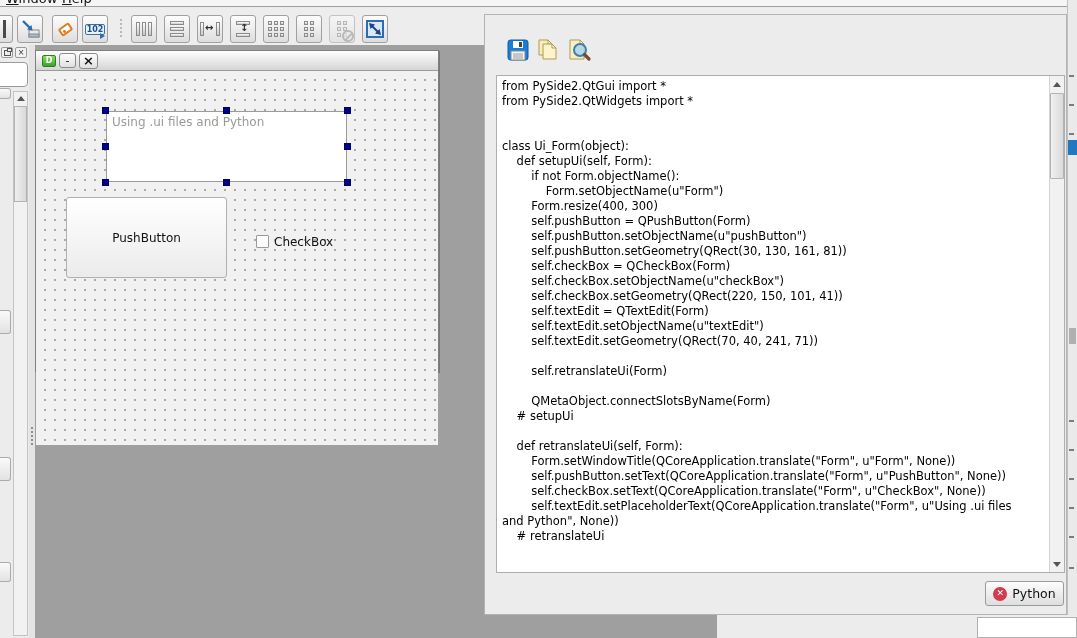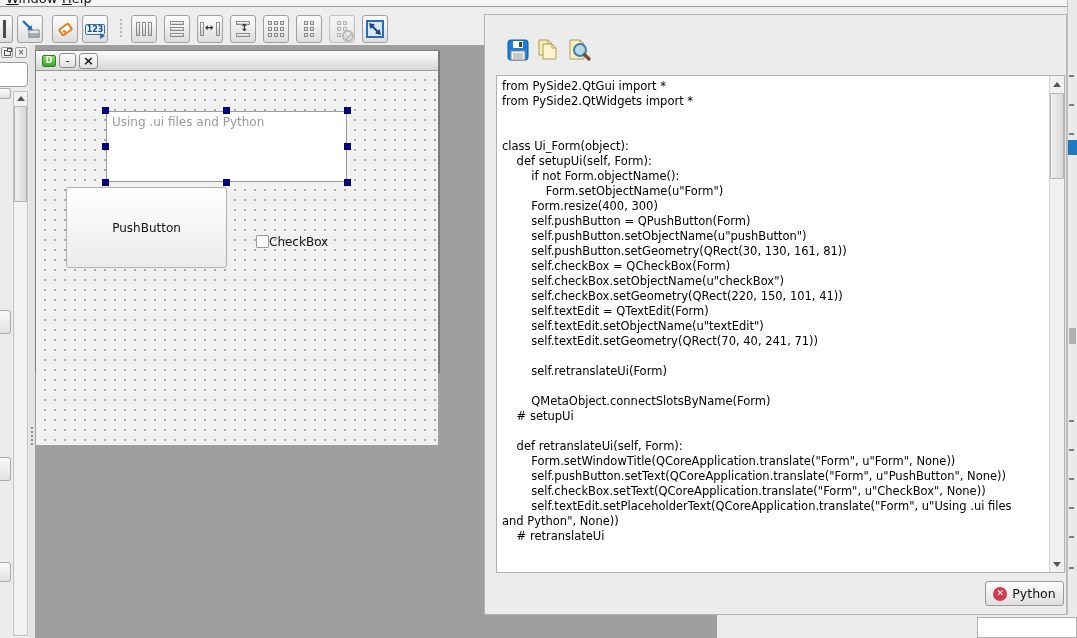--- a/index.html
+++ b/index.html
@@ -82,27 +82,27 @@
     background:linear-gradient(#fdfdfd,#e0e0e0); display:flex; align-items:center; justify-content:center;
     font-size:11px; line-height:1; color:#111; }
   .fbtn.close { width:19px; height:16px; font-weight:900; font-size:13px; }
   .fcontent { position:relative; width:402px; height:374px; background-color:#f1f1f1;
     background-image:radial-gradient(circle,#a9a9a9 1px, transparent 1.3px);
     background-size:10px 10px; background-position:4px 4px; overflow:hidden; }
   .te { position:absolute; left:70px; top:40px; width:241px; height:71px;
     background:#fff; border:1px solid #9a9a9a; }
   .te .ph { position:absolute; left:5px; top:3px; font-size:12px; color:#9a9a9a; }
   .hd { position:absolute; width:7px; height:7px; background:#00008b; border:1px solid #00005e; }
-  .pbtn { position:absolute; left:30px; top:116px; width:161px; height:81px;
+  .pbtn { position:absolute; left:30px; top:126px; width:161px; height:81px;
     border:1px solid #b0b0b0; border-radius:3px; background:linear-gradient(#ffffff,#ebebeb);
     display:flex; align-items:center; justify-content:center; font-size:12px; color:#111; }
   .cbx { position:absolute; left:220px; top:150px; width:101px; height:41px;
     display:flex; align-items:center; }
   .cbx .box { width:13px; height:13px; border:1px solid #9a9a9a; background:#fdfdfd; border-radius:1px; }
-  .cbx .lbl { font-size:12px; color:#111; }
+  .cbx .lbl { margin-left:5px; font-size:12px; color:#111; }
 
   
   .dialog { position:absolute; left:484px; top:14px; width:583px; height:601px;
     background:#ececec; border:1px solid #b3b3b3; }
   .dbtn { position:absolute; top:21px; width:27px; height:27px; display:flex; align-items:center; justify-content:center; }
   .codearea { position:absolute; left:11px; top:60px; width:569px; height:498px;
     background:#fff; border:1px solid #aeaeae; overflow:hidden; }
   .codearea pre { margin:0; padding:3px 20px 3px 5px; font-family:"DejaVu Sans", sans-serif;
     font-size:11.5px; line-height:15px; color:#000; white-space:pre; }
   .vsb { position:absolute; right:0; top:0; bottom:0; width:15px; background:#f1f1f1; border-left:1px solid #d2d2d2; }
@@ -156,21 +156,21 @@
         <line x1="3" y1="2" x2="11" y2="10" stroke="#2d6cb0" stroke-width="2.4"></line>
         <polygon points="12.5,11.5 7,10.5 11.5,6" fill="#2d6cb0"></polygon>
       </svg>
     </div>
     <div class="tbtn" style="left:52px">
       <span class="tag">
           <i></i>
         </span>
     </div>
     <div class="tbtn" style="left:82px">
-      <span class="num123">123</span>
+      <span class="num123">102</span>
       <span class="ta-arrow"></span>
     </div>
     <div class="tb-sep" style="left:120px"></div>
 
     <div class="tbtn" style="left:131px">
       <span class="ic-flex">
           <i class="vb"></i>
           <i class="vb"></i>
           <i class="vb"></i>
         </span>

